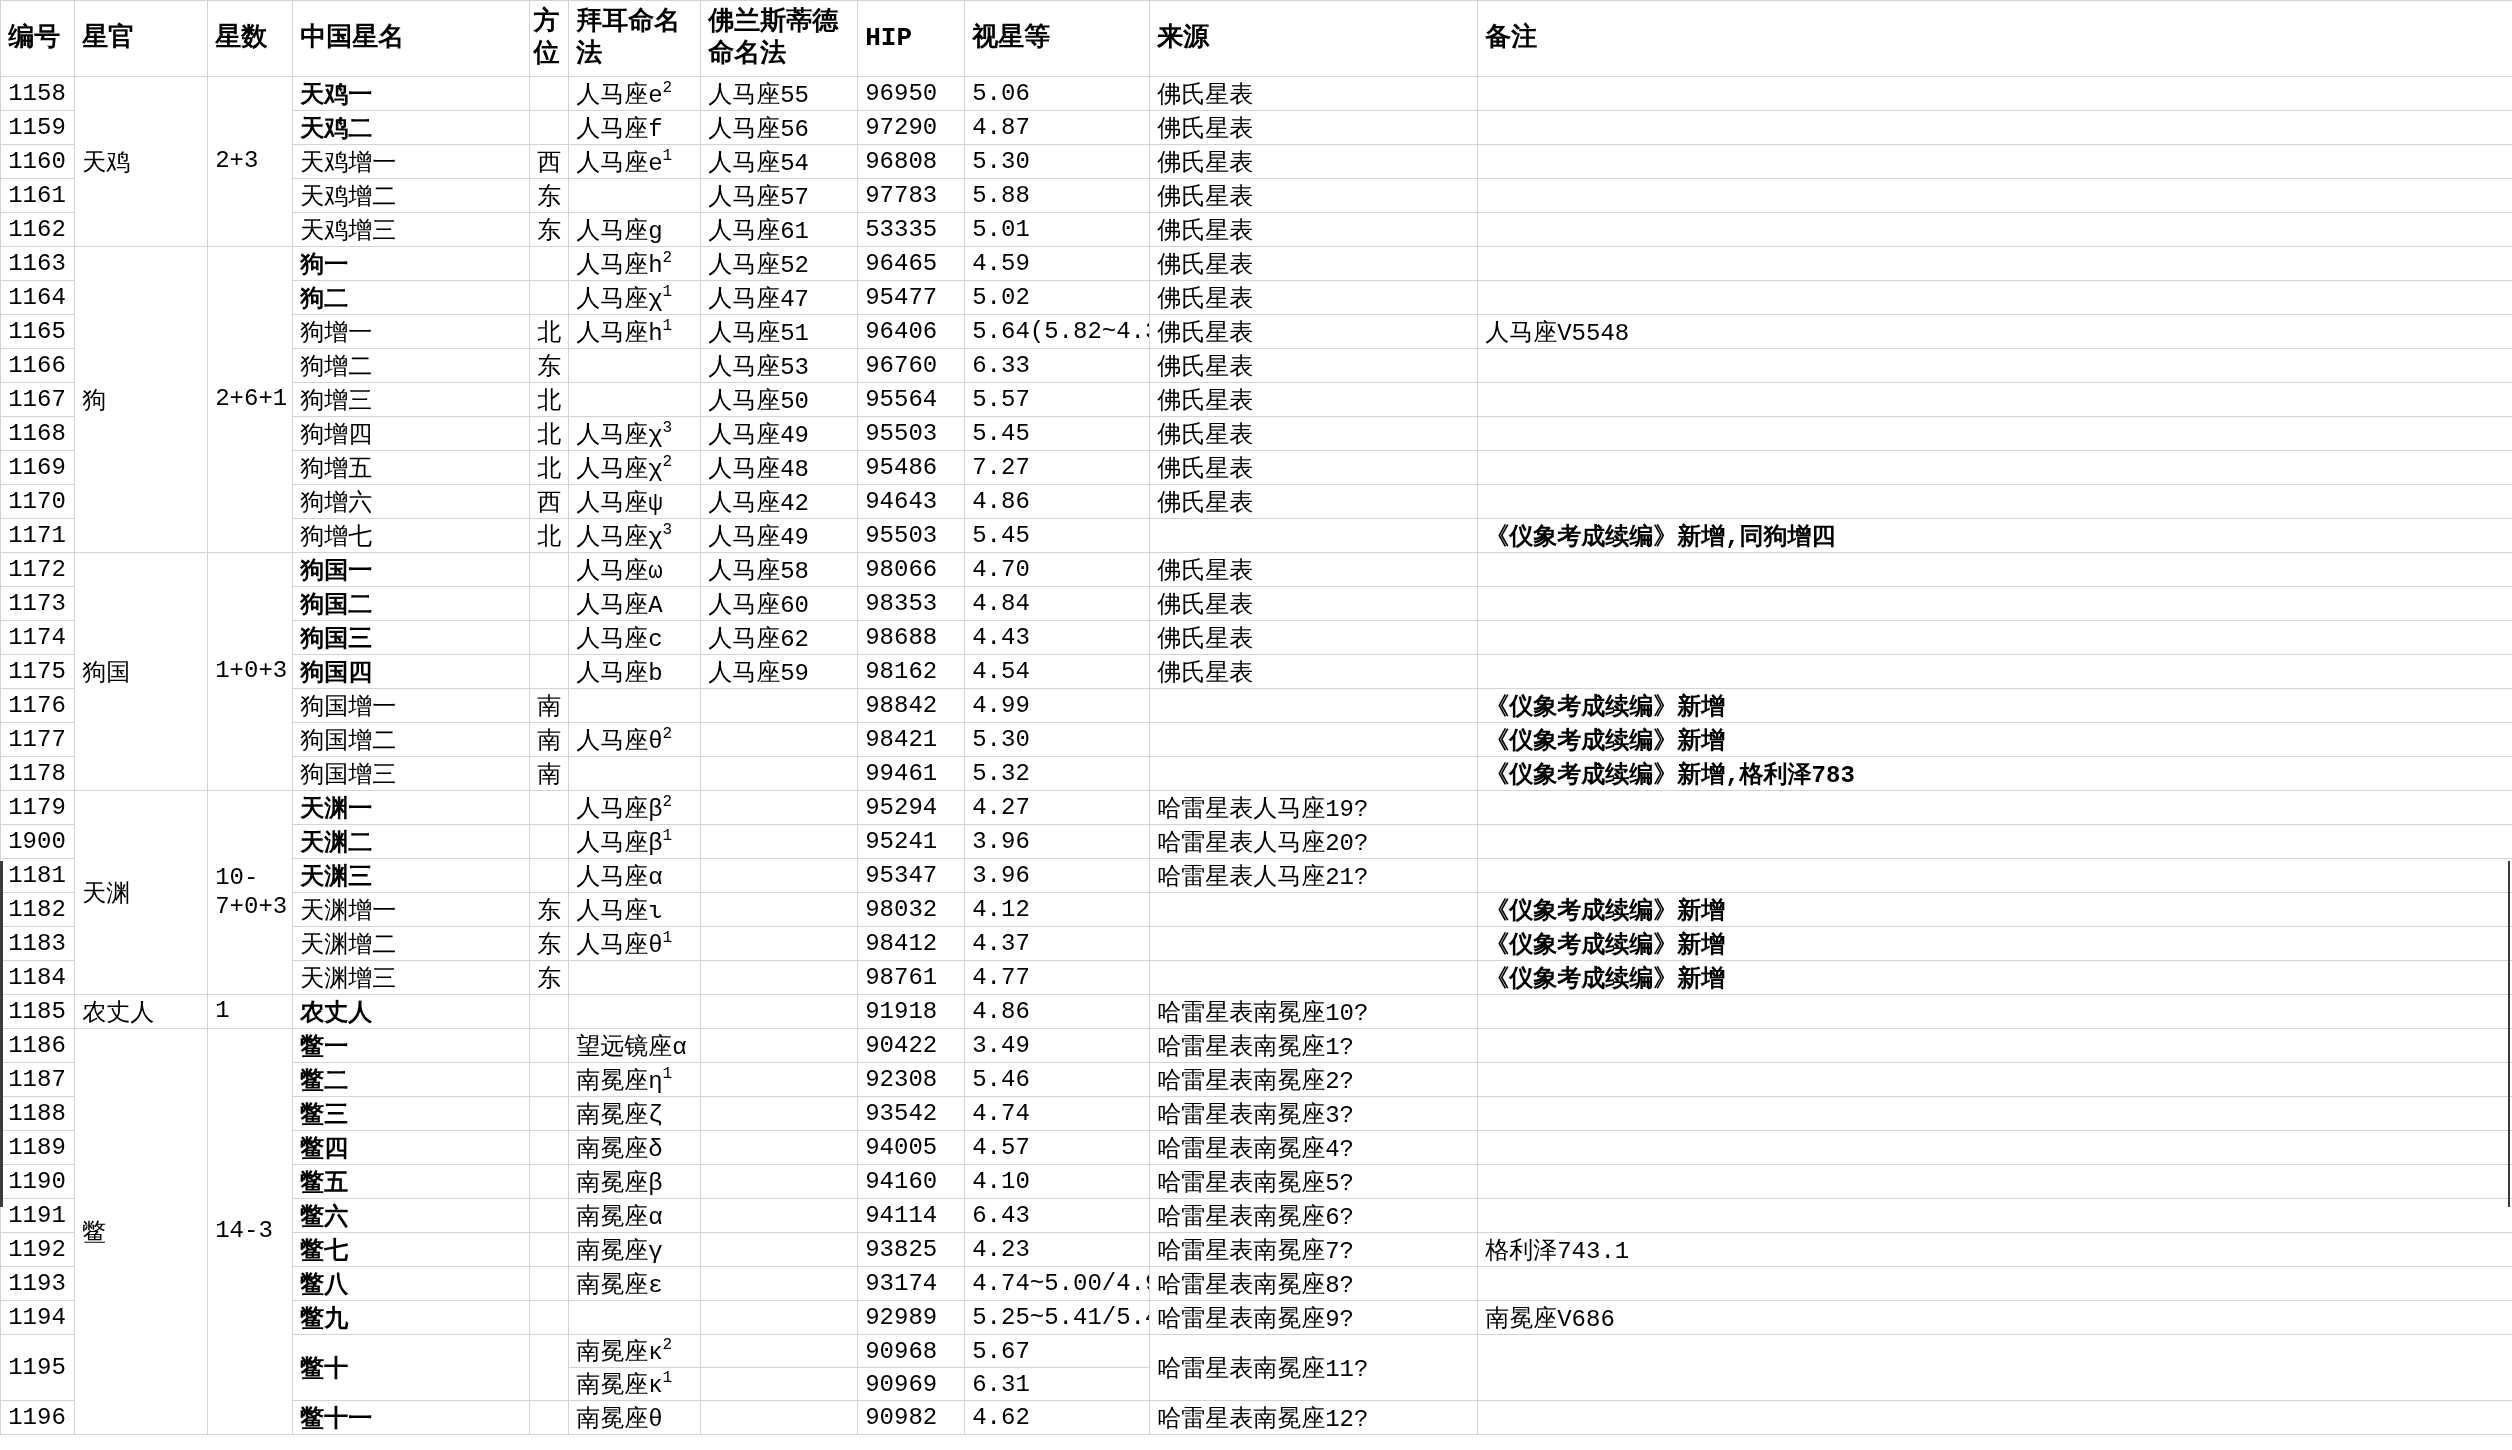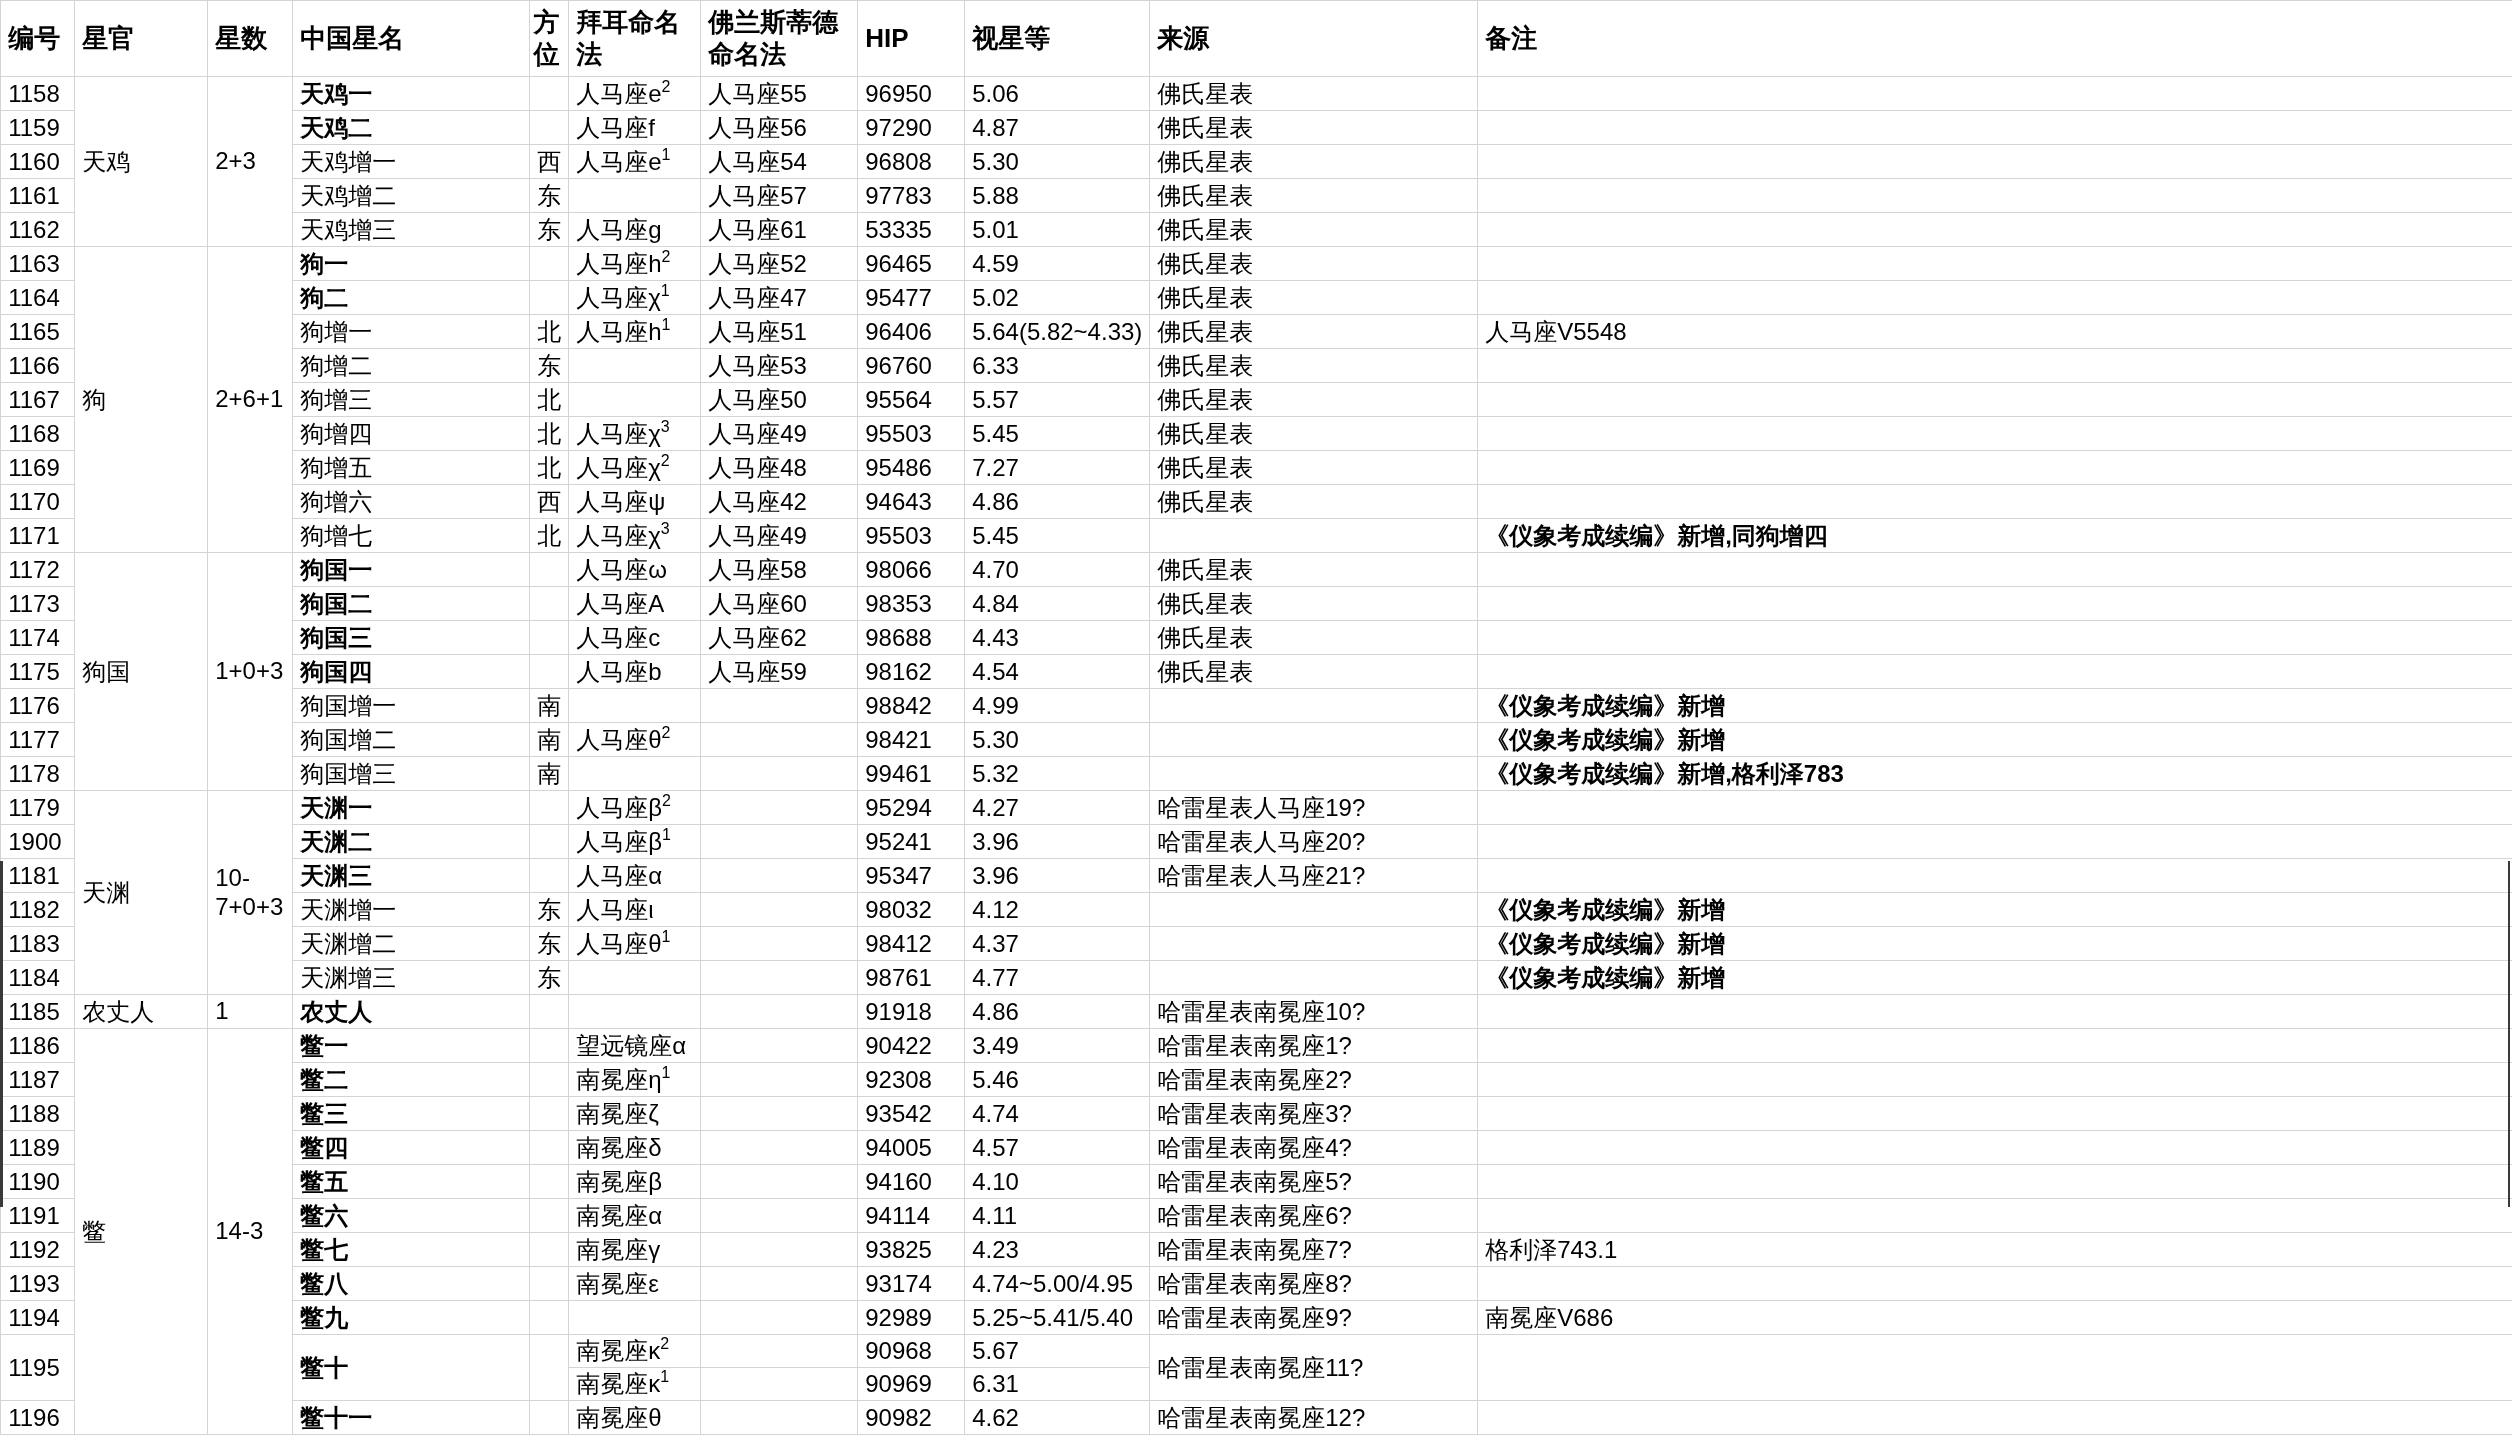--- a/index.html
+++ b/index.html
@@ -3,21 +3,21 @@
 <meta charset="utf-8">
 <style>
   html, body {
     margin: 0; padding: 0;
     width: 2512px; height: 1451px;
     background: #ffffff;
     overflow: hidden;
     font-family: "Liberation Sans", "DejaVu Sans", sans-serif;
     color: #000000;
   }
-  .sheet { position: relative; width: 2512px; height: 1207px; }
+  .sheet { position: relative; width: 2512px; height: 1207px; font-family: Liberation Mono, monospace; }
   table.grid {
     border-collapse: collapse;
     table-layout: fixed;
     width: 2512px;
   }
   table.grid th, table.grid td {
     border: 1.8px solid #d4d4d4;
     padding: 0 3.6px 0 7.2px;
     vertical-align: middle;
     text-align: left;
@@ -463,21 +463,21 @@
           <td>哈雷星表南冕座5?</td>
           <td></td>
         </tr>
         <tr>
           <td class="c-id">1191</td>
           <td class="c-name b">鳖六</td>
           <td class="c-dir"></td>
           <td><span>南冕座α</span><span class="sup"></span></td>
           <td></td>
           <td>94114</td>
-          <td>4.11</td>
+          <td>6.43</td>
           <td>哈雷星表南冕座6?</td>
           <td></td>
         </tr>
         <tr>
           <td class="c-id">1192</td>
           <td class="c-name b">鳖七</td>
           <td class="c-dir"></td>
           <td><span>南冕座γ</span><span class="sup"></span></td>
           <td></td>
           <td>93825</td>

